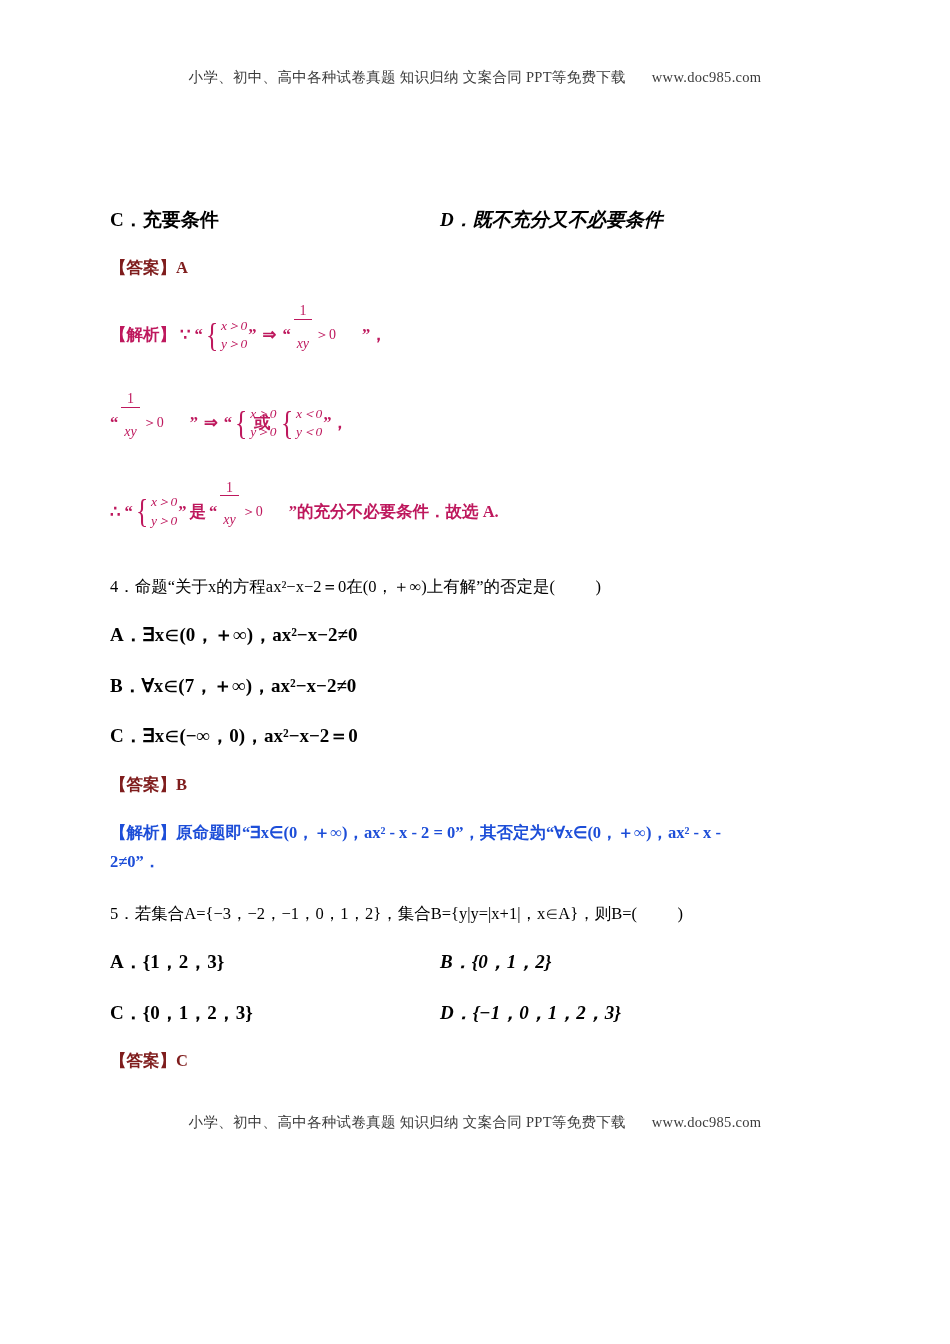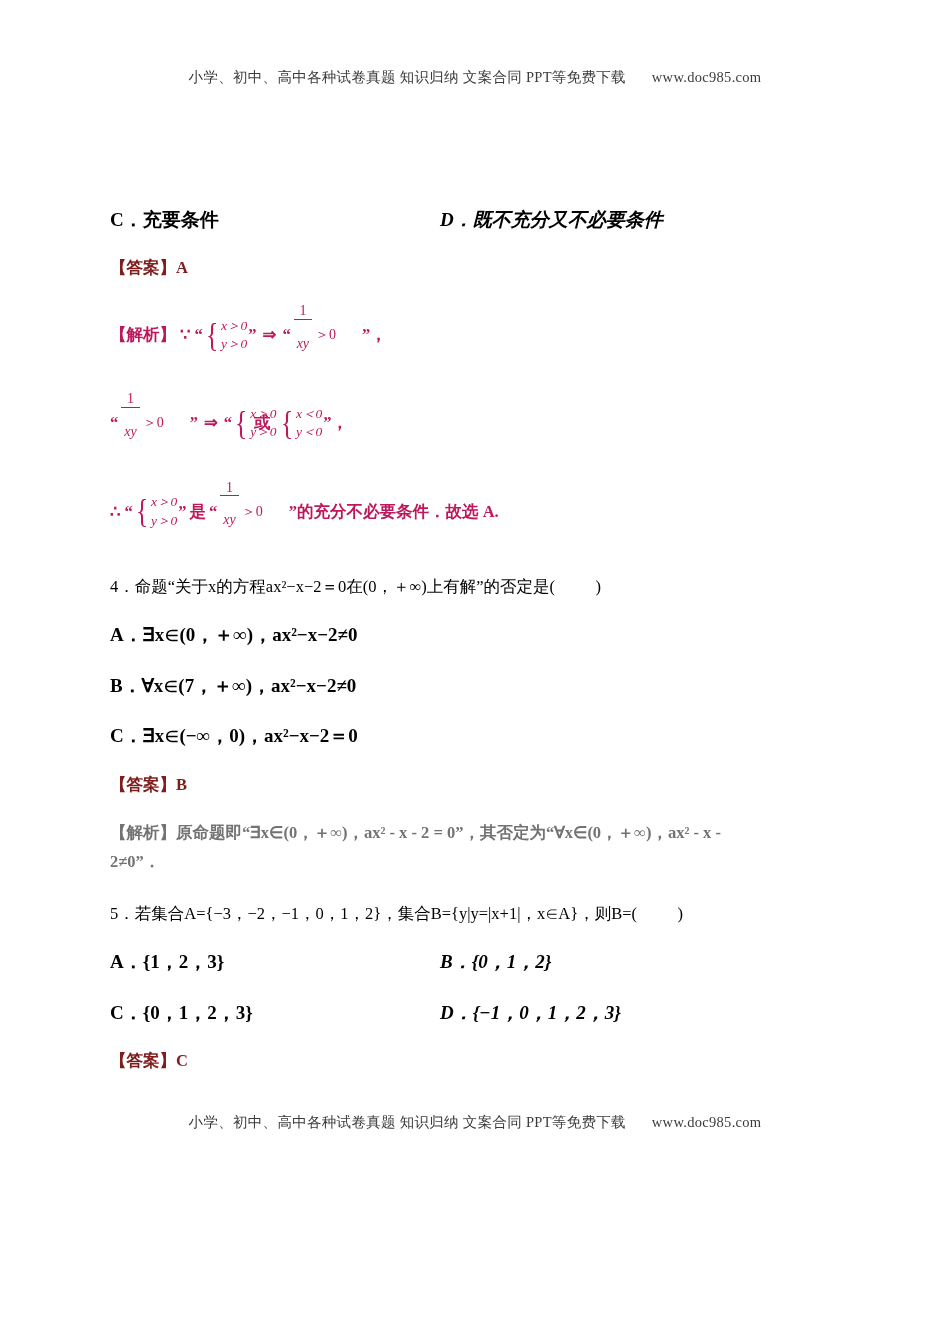--- a/index.html
+++ b/index.html
@@ -62,21 +62,21 @@
     font-size: 19px;
     line-height: 1.55;
   }
   .ans-line {
     color: #7f1d1d;
     font-weight: bold;
     font-size: 16.5px;
     line-height: 1.6;
   }
   .ana-line {
-    color: #737373;
+    color: #1d4ed8;
     font-weight: bold;
     font-size: 16.5px;
     line-height: 1.75;
   }
   .mathvar { font-style: italic; font-family: "Liberation Serif", serif; }
 
   
   .sys {
     display: inline-flex;
     align-items: center;

